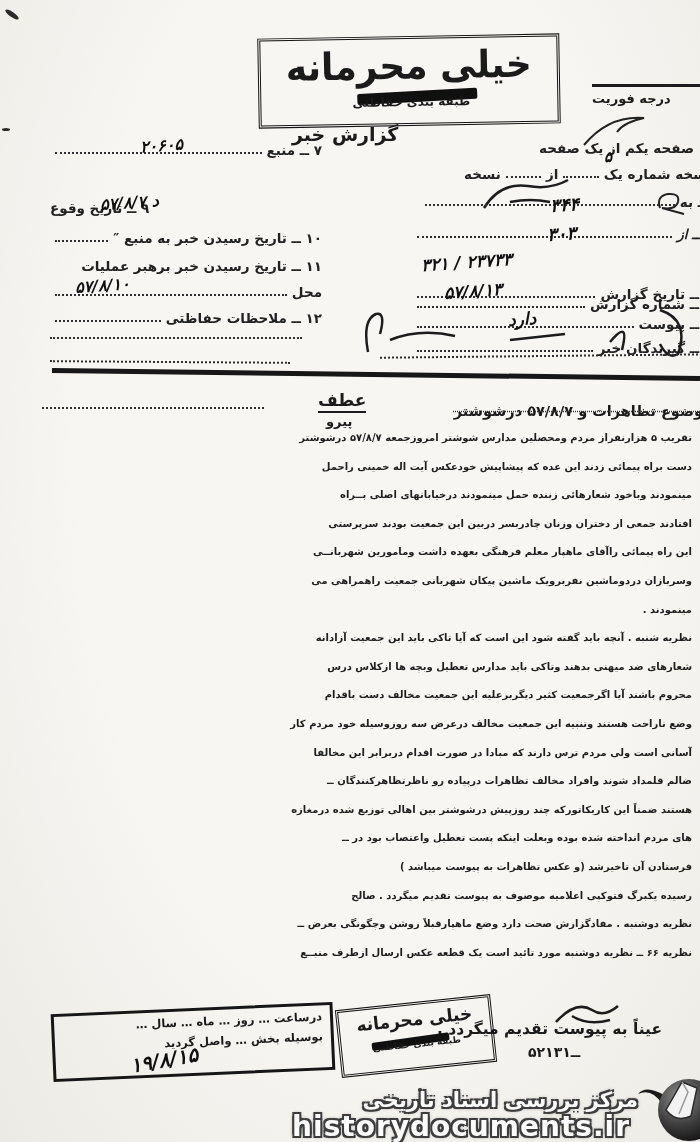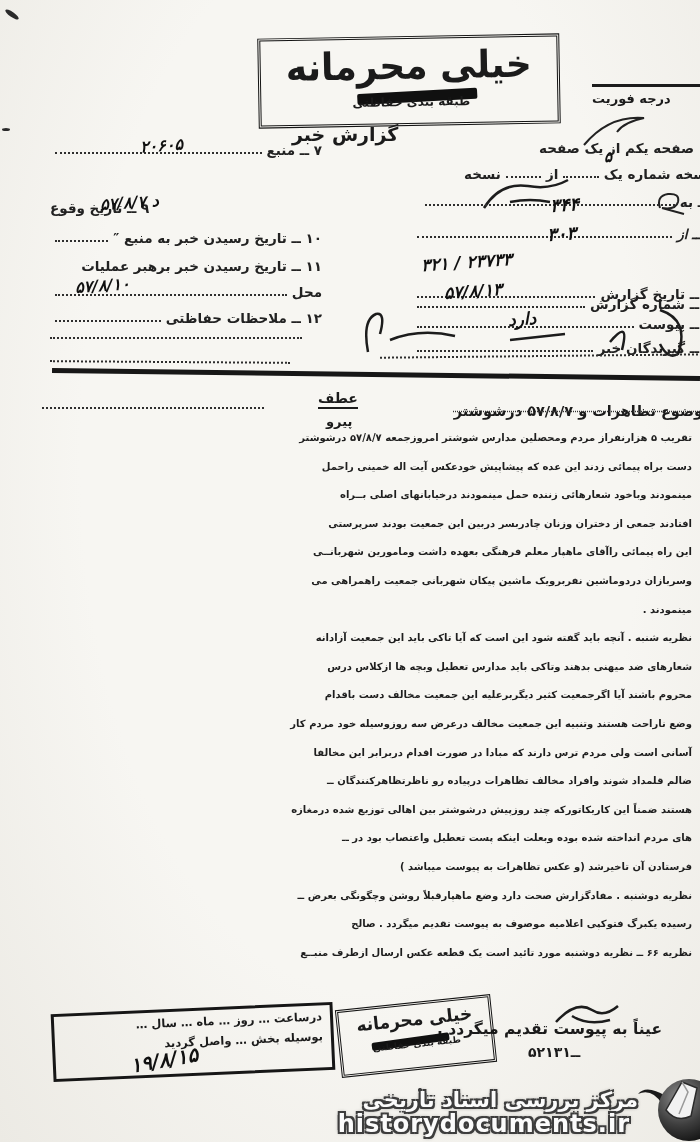--- a/index.html
+++ b/index.html
@@ -133,21 +133,21 @@
     <span class="lbl">۱۲ ــ ملاحظات حفاظتی</span>
     <span class="leader"></span>
   </div>
 
   <div class="dotline" style="left:50px;top:336px;width:252px;"></div>
   <div class="dotline" style="left:50px;top:360px;width:240px;transform:rotate(0.4deg);"></div>
   <div class="dotline" style="right:14px;top:354px;width:330px;transform:rotate(-0.6deg);"></div>
 
   <div class="abs" style="left:52px;top:372px;width:648px;height:5px;background:#171717;transform:rotate(0.7deg);"></div>
 
-  <div class="abs" style="left:318px;top:390px;font-size:14px;font-weight:bold;border-bottom:2px solid #1c1c1c;padding-bottom:1px;direction:rtl;">عطف</div>
+  <div class="abs" style="left:318px;top:390px;font-size:17px;font-weight:bold;border-bottom:2px solid #1c1c1c;padding-bottom:1px;direction:rtl;">عطف</div>
   <div class="dotline" style="left:42px;top:406px;width:222px;"></div>
   <div class="abs" style="left:326px;top:414px;font-size:13px;font-weight:bold;direction:rtl;">پیرو</div>
   <div class="abs" style="right:12px;top:403px;font-size:14.5px;font-weight:bold;direction:rtl;text-decoration:line-through dotted #333;">موضوع تظاهرات و ۵۷/۸/۷ درشوشتر</div>
 
   <div class="abs" style="left:8px;top:424px;width:684px;direction:rtl;text-align:right;font-size:10px;line-height:28.6px;font-weight:bold;color:#1e1e1e;">
     <div class="bl">تقریب ۵ هزارنفراز مردم ومحصلین مدارس شوشتر امروزجمعه ۵۷/۸/۷ درشوشتر</div>
     <div class="bl">دست براه پیمائی زدند این عده که پیشاپیش خودعکس آیت اله خمینی راحمل</div>
     <div class="bl">مینمودند وباخود شعارهائی زننده حمل مینمودند درخیابانهای اصلی بــراه</div>
     <div class="bl">افتادند جمعی از دختران وزنان چادربسر دربین این جمعیت بودند سرپرستی</div>
     <div class="bl">این راه پیمائی راآقای ماهپار معلم فرهنگی بعهده داشت ومامورین شهربانــی</div>
@@ -155,22 +155,22 @@
     <div class="bl">مینمودند .</div>
     <div class="bl">نظریه شنبه . آنچه باید گفته شود این است که آیا تاکی باید این جمعیت آزادانه</div>
     <div class="bl">شعارهای ضد میهنی بدهند وتاکی باید مدارس تعطیل وبچه ها ازکلاس درس</div>
     <div class="bl">محروم باشند آیا اگرجمعیت کثیر دیگربرعلیه این جمعیت مخالف دست باقدام</div>
     <div class="bl">وضع ناراحت هستند وتنبیه این جمعیت مخالف درعرض سه روزوسیله خود مردم کار</div>
     <div class="bl">آسانی است ولی مردم ترس دارند که مبادا در صورت اقدام دربرابر این مخالفا</div>
     <div class="bl">ضالم قلمداد شوند وافراد مخالف تظاهرات درپیاده رو ناظرتظاهرکنندگان ــ</div>
     <div class="bl">هستند ضمناً این کاریکاتورکه چند روزپیش درشوشتر بین اهالی توزیع شده درمغازه</div>
     <div class="bl">های مردم انداخته شده بوده وبعلت اینکه پست تعطیل واعتصاب بود در ــ</div>
     <div class="bl">فرستادن آن تاخیرشد (و عکس تظاهرات به پیوست میباشد )</div>
+    <div class="bl">رسیده یکبرگ فتوکپی اعلامیه موصوف به پیوست تقدیم میگردد . صالح</div>
     <div class="bl">نظریه دوشنبه . مفادگزارش صحت دارد وضع ماهپارقبلاً روشن وچگونگی بعرض ــ</div>
-    <div class="bl">رسیده یکبرگ فتوکپی اعلامیه موصوف به پیوست تقدیم میگردد . صالح</div>
     <div class="bl">نظریه ۶۶ ــ نظریه دوشنبه مورد تائید است یک قطعه عکس ارسال ازطرف منبــع</div>
   </div>
 
   <div class="abs" style="right:62px;top:1020px;font-size:15.5px;font-weight:bold;direction:rtl;">عیناً به پیوست تقدیم میگردد .</div>
   <div class="abs" style="left:528px;top:1044px;font-size:14px;font-weight:bold;">۵۲ــ۱۳۱</div>
   <svg class="abs" style="left:552px;top:996px;" width="70" height="34">
     <path d="M4 26 Q24 4 40 14 Q52 22 66 10 M20 20 Q36 30 58 24" fill="none" stroke="#1c1c1c" stroke-width="2.5"></path>
   </svg>
 
   <div class="abs" style="left:52px;top:1008px;width:282px;height:68px;border:3px solid #161616;transform:rotate(-2.5deg);direction:rtl;padding:4px 8px;box-sizing:border-box;">
@@ -179,21 +179,21 @@
   </div>
   <span class="hand" style="left:130px;top:1048px;font-size:20px;transform:rotate(-10deg);">۱۹/۸/۱۵</span>
 
   <div class="stampbox" style="left:338px;top:1002px;width:150px;height:62px;transform:rotate(-6deg);">
     <div class="stamp-title abs" style="left:0;top:4px;width:100%;font-size:17px;">خیلی محرمانه</div>
     <div class="smear" style="left:30px;top:32px;width:78px;height:8px;transform:rotate(-2deg);"></div>
     <div class="abs" style="left:18px;top:34px;width:114px;font-size:9px;font-weight:bold;text-align:center;direction:rtl;">طبقه بندی حفاظتی</div>
   </div>
 
   <div class="wm abs" style="right:86px;top:1088px;font-size:21px;direction:rtl;">مرکز بررسی اسناد تاریخی</div>
-  <div class="wm abs" style="right:94px;top:1110px;font-size:24px;letter-spacing:1px;">historydocuments.ir</div>
+  <div class="wm abs" style="right:94px;top:1110px;font-size:28px;letter-spacing:1px;">historydocuments.ir</div>
   <svg class="abs" style="right:0;top:1076px;" width="88" height="66">
     <defs>
       <radialGradient id="lg" cx="35%" cy="30%" r="80%">
         <stop offset="0%" stop-color="#8d8d8d"></stop>
         <stop offset="55%" stop-color="#3e3e3e"></stop>
         <stop offset="100%" stop-color="#0c0c0c"></stop>
       </radialGradient>
     </defs>
     <path d="M30 20 Q10 8 2 18 Q16 12 26 28 Z" fill="#1a1a1a"></path>
     <circle cx="53" cy="34" r="31" fill="url(#lg)"></circle>

